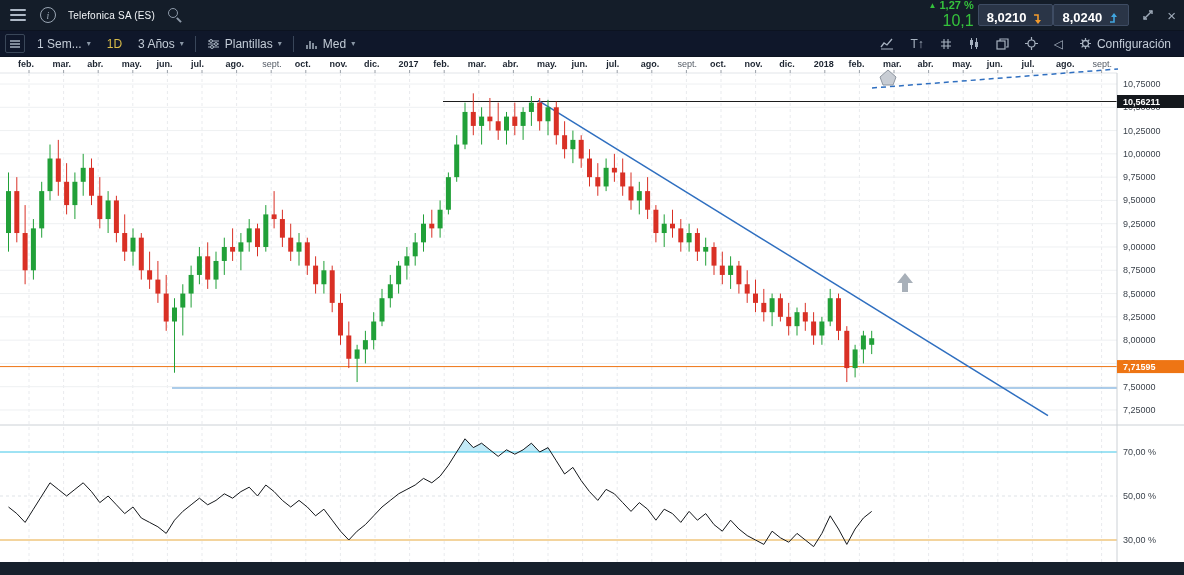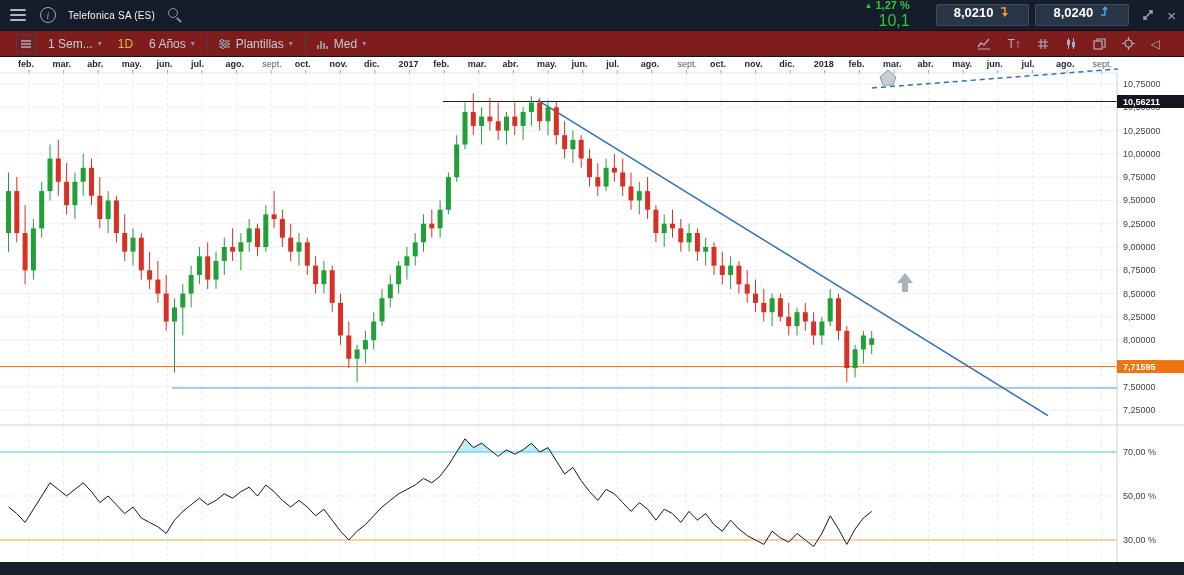--- a/index.html
+++ b/index.html
@@ -15,33 +15,33 @@
   .hamburger{display:inline-block;width:16px}
   .hamburger i{display:block;height:2px;background:#aeb9c6;margin:3px 0;border-radius:1px}
   .info-circle{width:16px;height:16px;border:1.4px solid #9aa6b4;border-radius:50%;color:#9aa6b4;
     font-size:10px;display:inline-flex;align-items:center;justify-content:center;
     font-style:italic;font-family:"Liberation Serif",serif}
   .title{font-size:10px;font-weight:400;color:#f2f5f8;letter-spacing:.2px}
   .search{position:relative;width:17px;height:17px;display:inline-block}
   .search b{position:absolute;width:10px;height:10px;border:1.6px solid #8d99a8;border-radius:50%;left:1px;top:1px}
   .search i{position:absolute;width:6px;height:1.8px;background:#8d99a8;transform:rotate(45deg);left:9px;top:12px}
   .tb-right{display:flex;align-items:center}
-  .change{margin-right:20px;text-align:right;line-height:1.15}
+  .change{margin-right:4px;text-align:right;line-height:1.15}
   .change .pct{color:#35c23c;font-size:11px;font-weight:bold}
   .change .pct .tri{font-size:8px;vertical-align:1px}
   .change .val{color:#35c23c;font-size:16px}
-  .quote{display:flex;align-items:flex-start;gap:6px;background:#2a3547;border:1px solid #3e4c63;
-    border-radius:2px;height:22px;padding:0 17px;color:#fff;font-size:13px;font-weight:bold;
-    cursor:pointer;margin-left:6px}
+  .quote{display:flex;align-items:flex-end;gap:6px;background:#2a3547;border:1px solid #3e4c63;
+    border-radius:2px;height:22px;padding:0 8px;color:#fff;font-size:13px;font-weight:bold;
+    cursor:pointer;}
   .win-btn{background:none;border:none;color:#9fabb9;margin-left:12px;cursor:pointer;
     font-size:15px;line-height:1;display:flex;align-items:center}
 
   
-  .toolbar{position:absolute;top:30px;left:0;right:0;height:27px;background:#7f1d1d;
-    display:flex;align-items:center;color:#bac4d0;font-size:12px;padding:0 16px;
+  .toolbar{position:absolute;top:30px;left:0;right:0;height:27px;background:#0f172a;
+    display:flex;align-items:center;color:#bac4d0;font-size:12px;padding:0 5px;
     border-top:1px solid #0c1320;border-bottom:1px solid #0c1320}
   .tbtn{display:flex;align-items:center;gap:5px;padding:0 8px;height:27px;cursor:pointer;
     background:none;border:none;color:#c3ccd7;font-size:12px}
   .tbtn .caret{font-size:8px;color:#8a96a5}
   .boxed{border:1px solid #3a4759;border-radius:2px;height:19px;padding:0 3px;margin-right:4px}
   .gold{color:#d8bc4a;font-weight:normal}
   .sep{width:1px;height:16px;background:#39465a;margin:0 3px}
   .right-icons{margin-left:auto;display:flex;align-items:center}
   .glyph{color:#a7b2c0;font-size:12px}
   svg.tool{display:block}
@@ -114,21 +114,21 @@
       </svg>
     </button>
     <button class="tbtn">
       <span>1 Sem...</span>
       <span class="caret">▾</span>
     </button>
     <button class="tbtn gold">
       <span>1D</span>
     </button>
     <button class="tbtn">
-      <span>6 Años</span>
+      <span>3 Años</span>
       <span class="caret">▾</span>
     </button>
     <span class="sep"></span>
     <button class="tbtn">
       <svg class="tool" width="13" height="12" viewBox="0 0 13 12">
         <path d="M1 3h11M1 6h11M1 9h11" stroke="#a7b2c0" stroke-width="1.2"></path>
         <circle cx="4" cy="3" r="1.5" fill="#222d3b" stroke="#a7b2c0"></circle>
         <circle cx="9" cy="6" r="1.5" fill="#222d3b" stroke="#a7b2c0"></circle>
         <circle cx="5" cy="9" r="1.5" fill="#222d3b" stroke="#a7b2c0"></circle>
       </svg>
@@ -173,20 +173,27 @@
         </svg>
       </button>
       <button class="tbtn">
         <svg class="tool" width="13" height="13" viewBox="0 0 13 13">
           <circle cx="6.5" cy="6.5" r="3.5" fill="none" stroke="#a7b2c0" stroke-width="1.2"></circle>
           <path d="M6.5 0v3M6.5 10v3M0 6.5h3M10 6.5h3" stroke="#a7b2c0" stroke-width="1.2"></path>
         </svg>
       </button>
       <button class="tbtn">
         <span class="glyph">◁</span>
+      </button>
+      <button class="tbtn">
+        <svg class="tool" width="13" height="13" viewBox="0 0 13 13">
+          <circle cx="6.5" cy="6.5" r="3" fill="none" stroke="#a7b2c0" stroke-width="1.3"></circle>
+          <path d="M6.5 1v2M6.5 10v2M1 6.5h2M10 6.5h2M2.6 2.6l1.4 1.4M9 9l1.4 1.4M10.4 2.6L9 4M4 9l-1.4 1.4" stroke="#a7b2c0" stroke-width="1.2"></path>
+        </svg>
+        <span>Configuración</span>
       </button>
     </div>
   </nav>
 
   <div class="chart-area">
     <svg id="chart-svg" width="1184" height="518">
         <rect x="0" y="0" width="1184" height="518" fill="#ffffff"></rect>
         <g>
           <line x1="29" y1="16" x2="29" y2="505" stroke="#e9ebee" stroke-dasharray="3,3"></line>
           <line x1="63.6" y1="16" x2="63.6" y2="505" stroke="#e9ebee" stroke-dasharray="3,3"></line>

